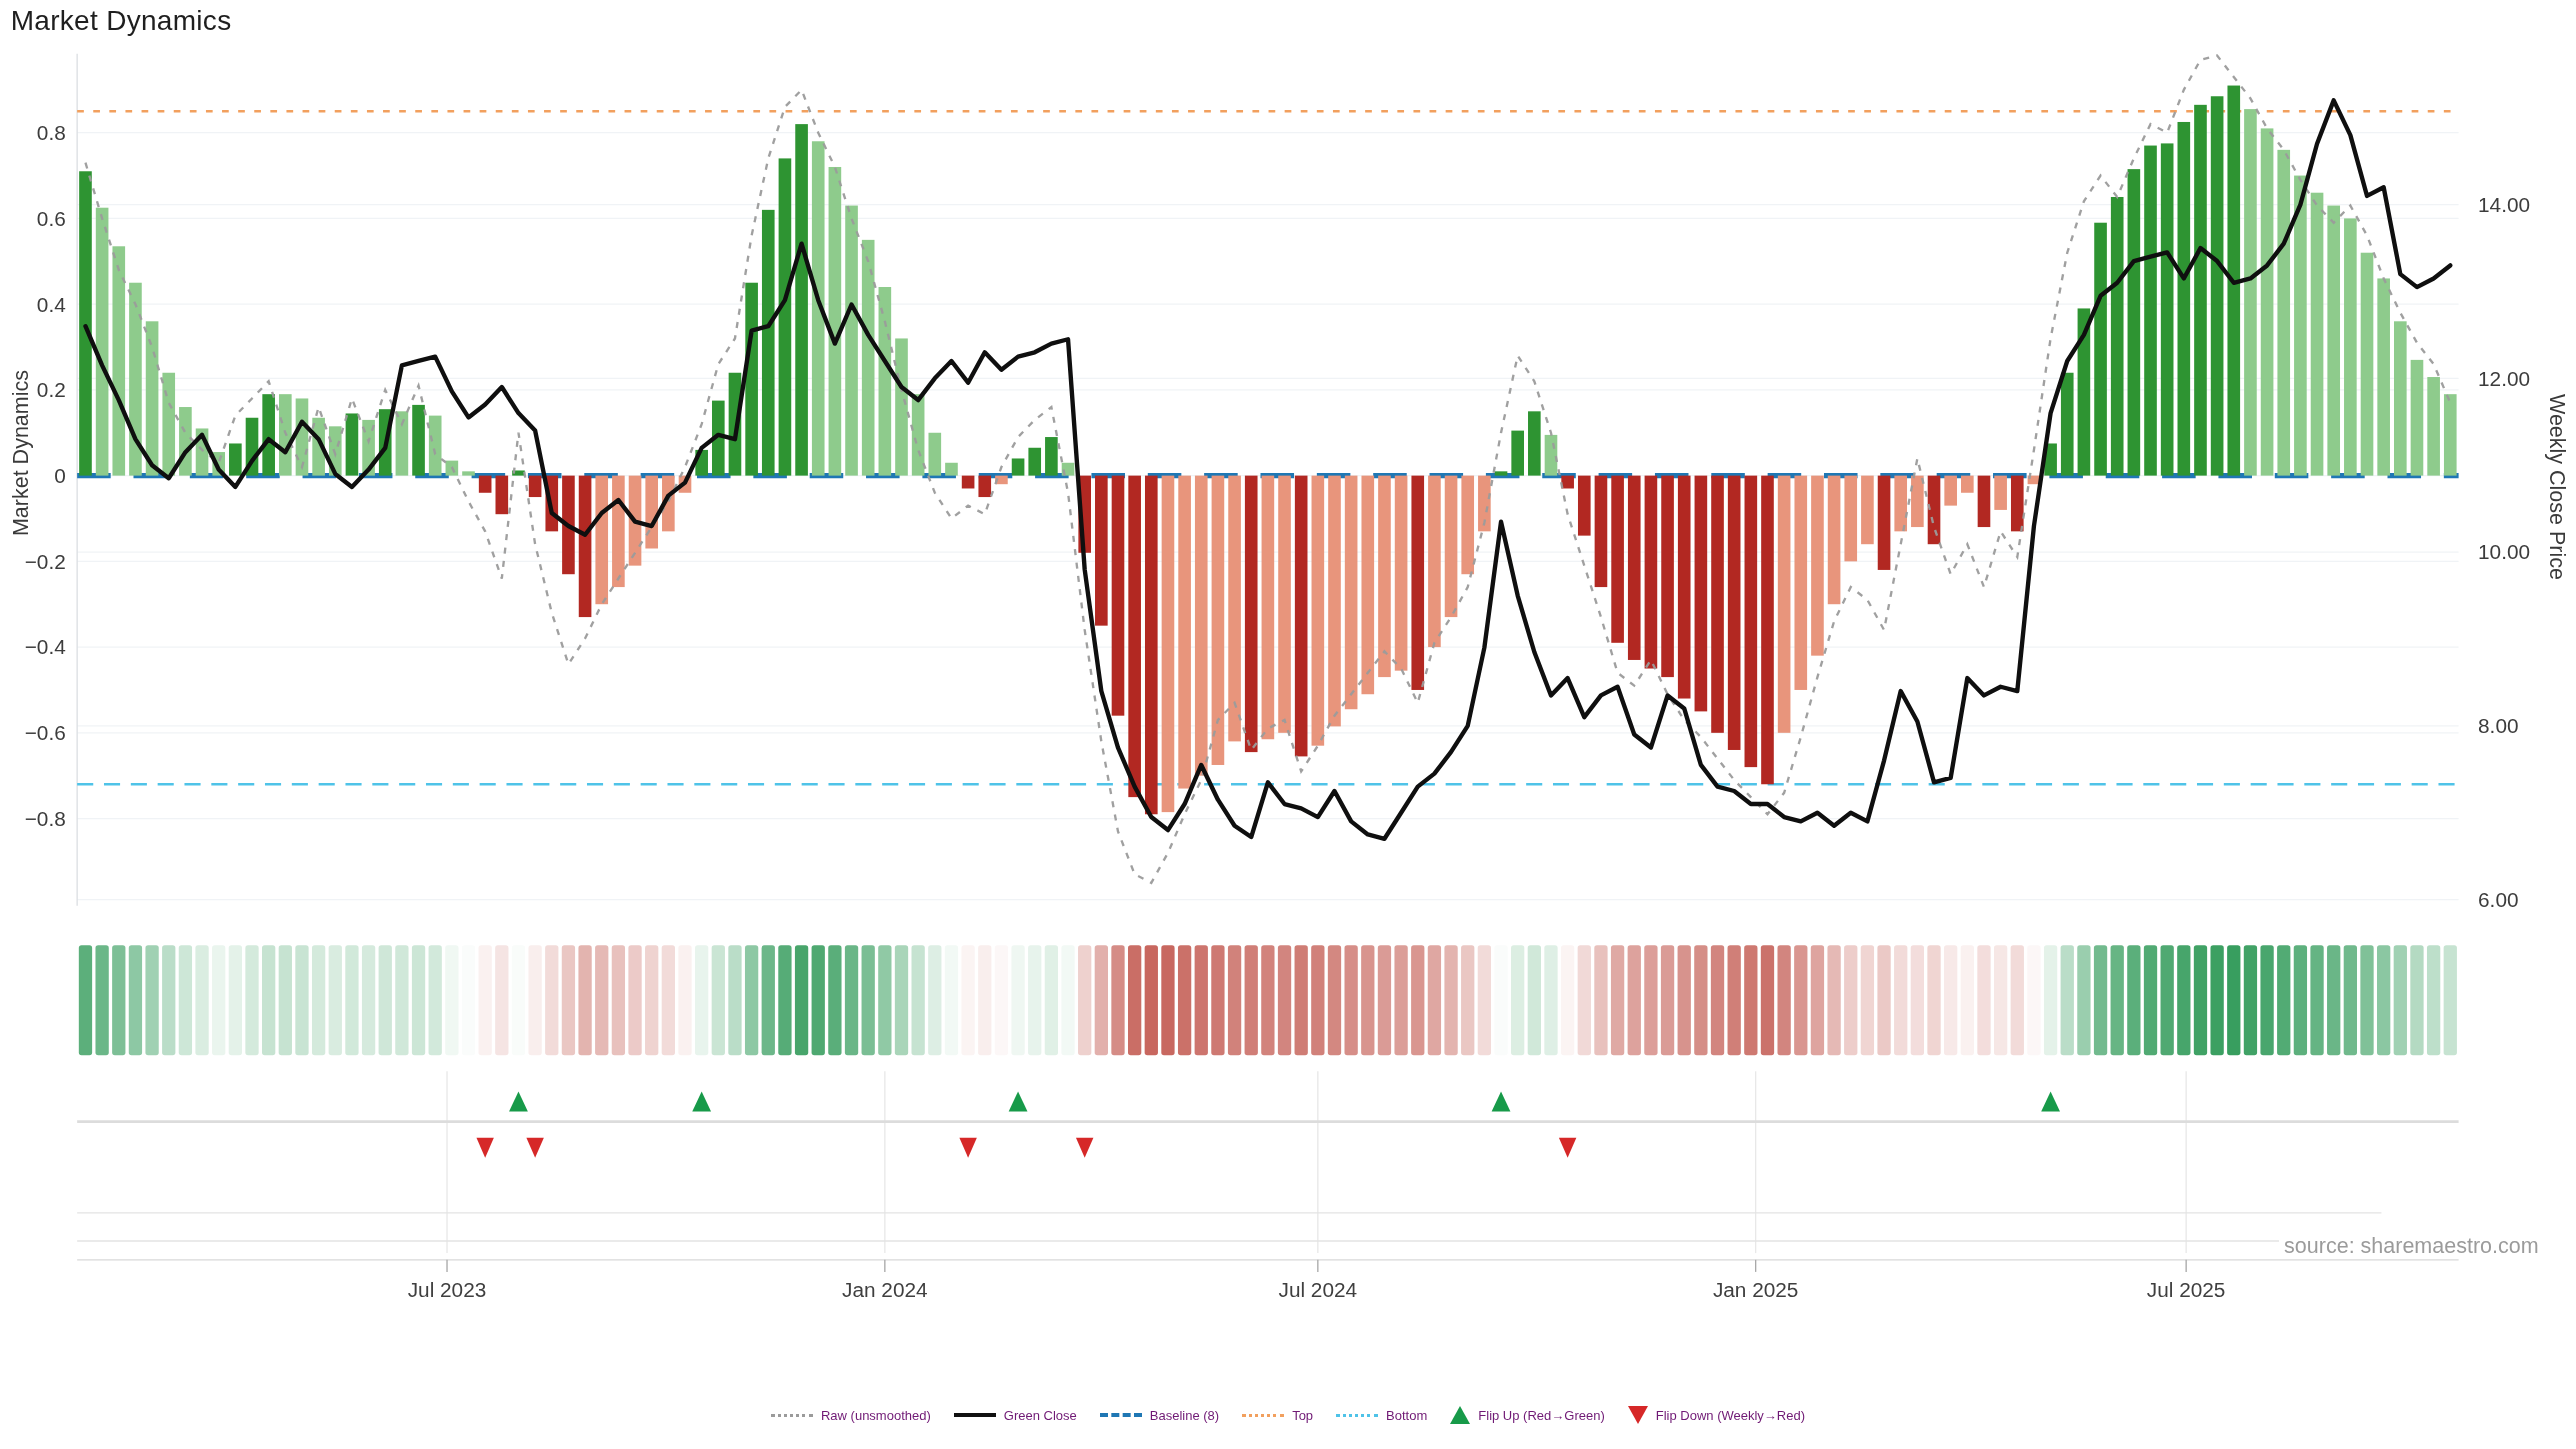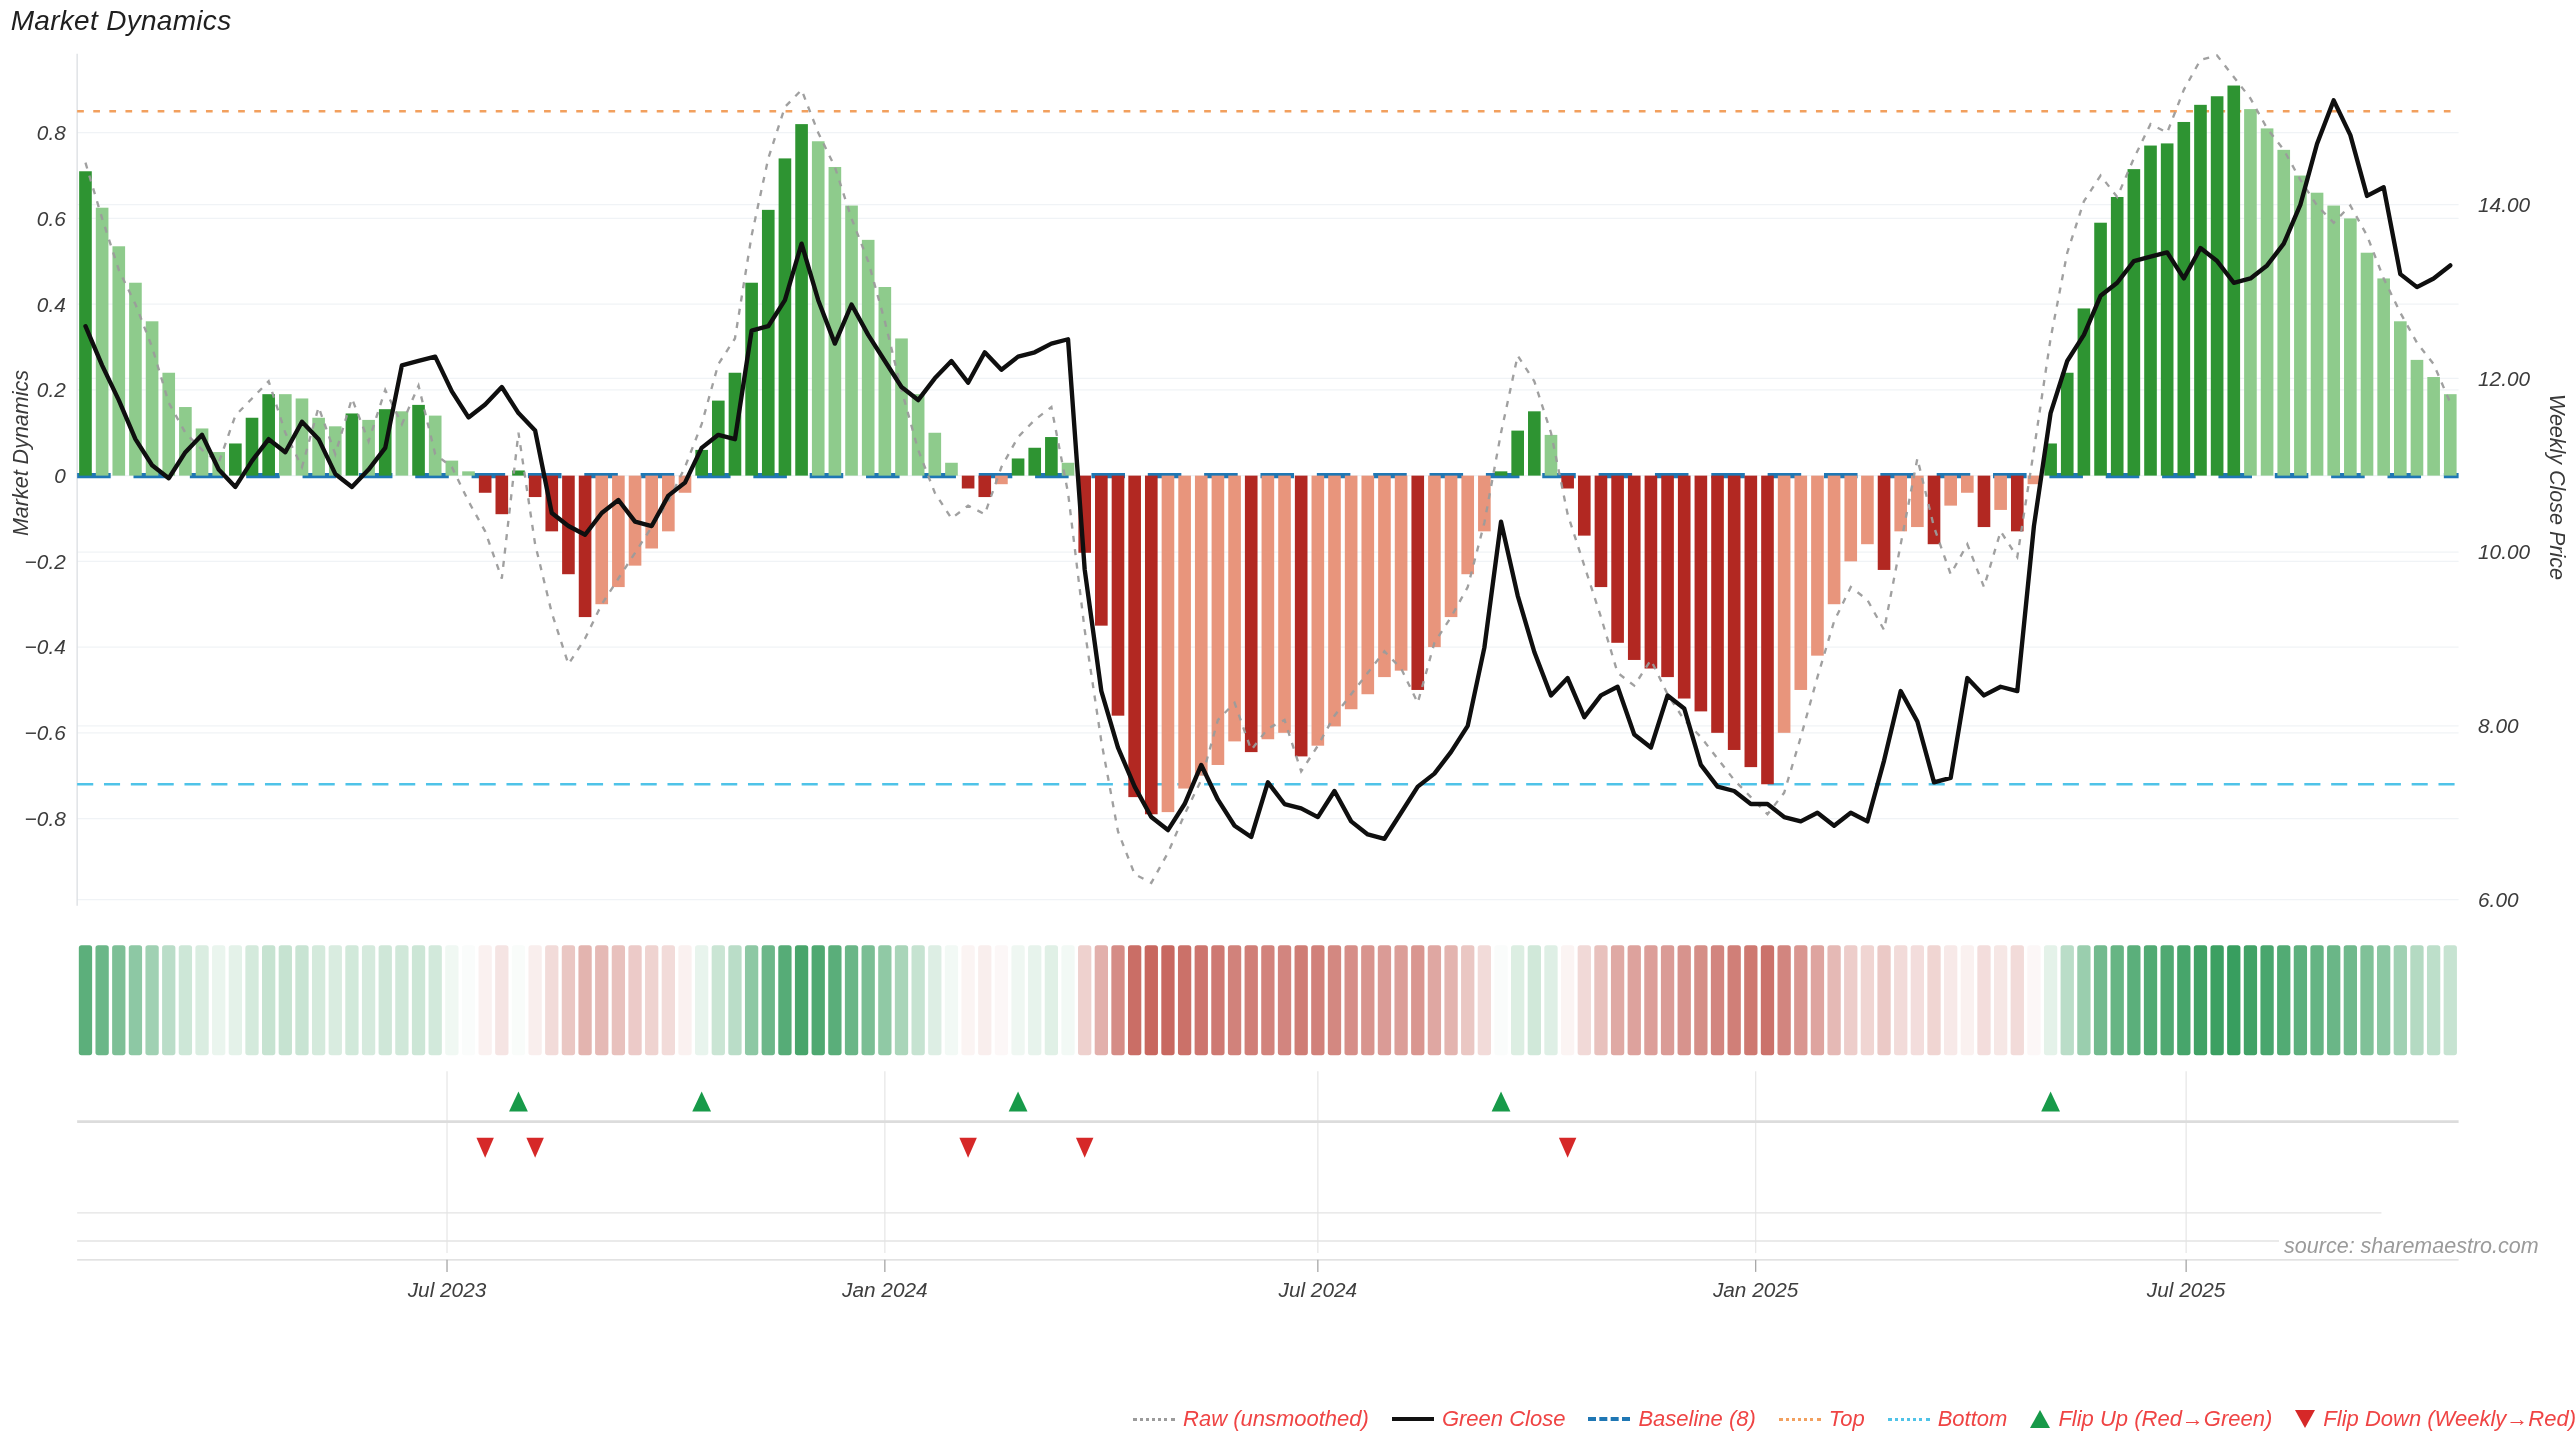--- a/index.html
+++ b/index.html
@@ -1,23 +1,23 @@
 <!DOCTYPE html>
 <html style="font-size:10.7px"><head>
 <meta charset="utf-8">
 <style>
   html,body{margin:0;padding:0;background:#ffffff;}
   body{width:2576px;height:1449px;font-family:"Liberation Sans",sans-serif;}
-  .page{position:relative;width:2576px;height:1449px;background:#fff;overflow:hidden;font-style:italic;}
+  .page{position:relative;width:2576px;height:1449px;background:#fff;overflow:hidden;}
   .chart-title{position:absolute;left:10.7px;top:5.4px;font-size:28px;color:#1f1f1f;font-weight:400;letter-spacing:0.3px;}
   #chart-svg{position:absolute;left:0;top:0;}
   .left-axis-title{position:absolute;left:9.4px;top:370px;writing-mode:vertical-rl;transform:rotate(180deg);font-size:21.5px;color:#3a3a3a;}
   .right-axis-title{position:absolute;left:2544px;top:394px;writing-mode:vertical-rl;font-size:21.5px;color:#3a3a3a;}
   .source-note{position:absolute;right:32px;top:1206px;font-size:21.5px;color:#9b9b9b;background:#fff;padding:0 5.4px;margin-top:28px;}
-  .legend{position:absolute;left:0;right:0;top:1406px;display:flex;justify-content:flex-end;align-items:center;gap:23px;font-size:22px;color:#ef4444;}
+  .legend{position:absolute;left:0;right:0;top:1406px;display:flex;justify-content:center;align-items:center;gap:23px;font-size:13px;color:#701a75;}
   .legend-item{display:flex;align-items:center;gap:8px;white-space:nowrap;}
   .sw{display:inline-block;width:42px;height:0;}
   .sw-raw{border-top:3.4px dotted #9b9b9b;}
   .sw-close{border-top:4.7px solid #111;}
   .sw-baseline{border-top:4px dashed #1f77b4;}
   .sw-top{border-top:3.4px dotted #f2a05e;}
   .sw-bottom{border-top:3.4px dotted #4fc3e8;}
   .sw-tri{width:0;height:0;}
   .sw-up{border-left:10px solid transparent;border-right:10px solid transparent;border-bottom:18px solid #179a49;}
   .sw-down{border-left:10px solid transparent;border-right:10px solid transparent;border-top:18px solid #d62828;}

